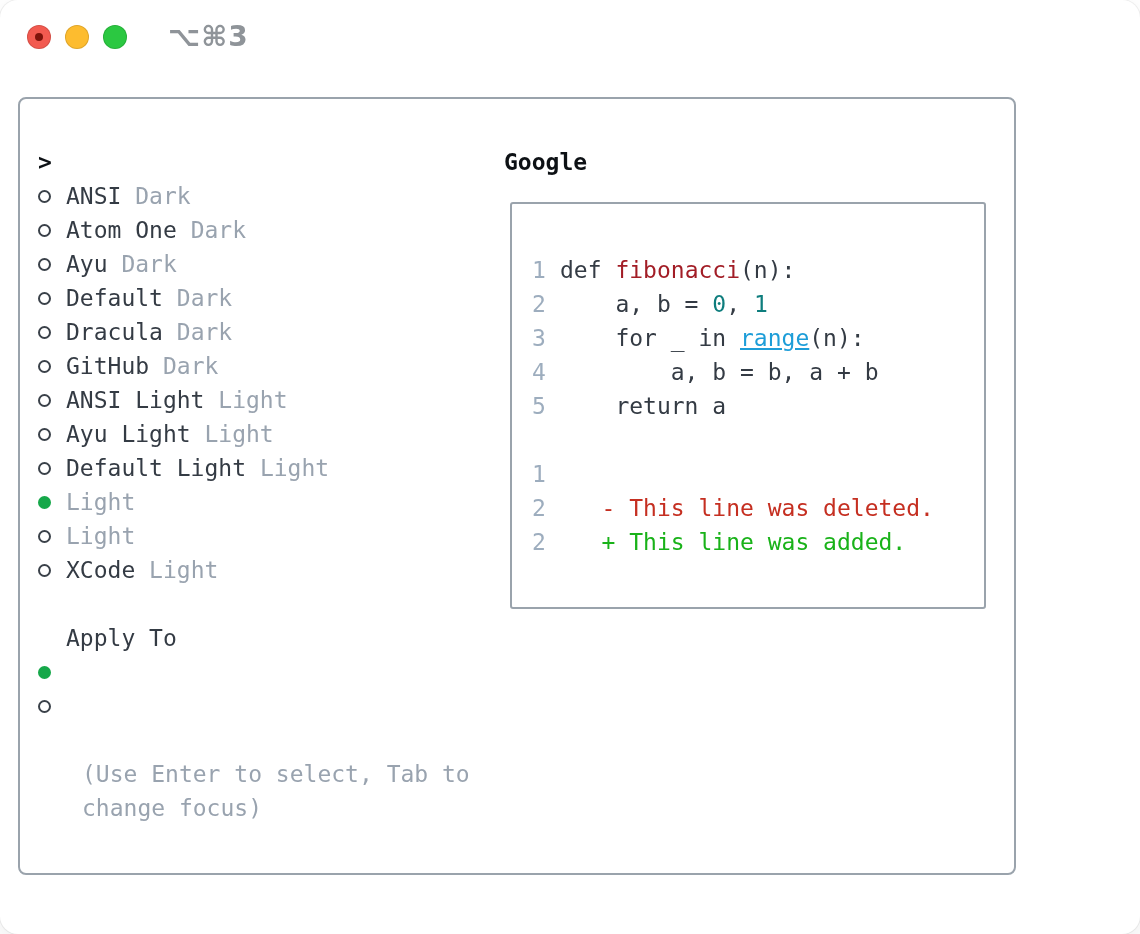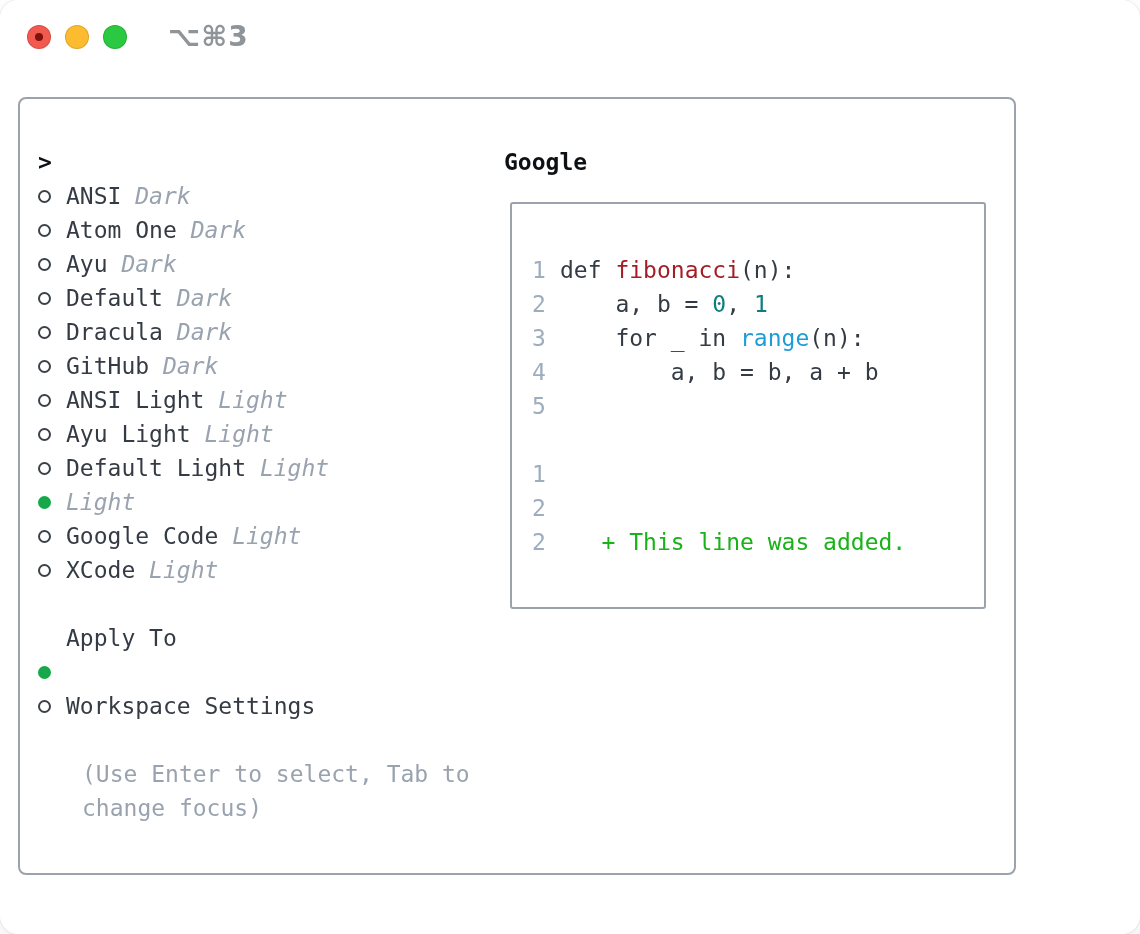--- a/index.html
+++ b/index.html
@@ -51,35 +51,35 @@
   .marker { flex:0 0 28px; display:flex; align-items:center; }
   .caret  { font-weight:700; color:var(--c-heading,#0d1115); }
   .radio {
     width:13px; height:13px; border-radius:50%;
     border:2px solid #3a4149; background:transparent;
   }
   .radio.on { border-color:var(--c-green,#16a84a); background:var(--c-green,#16a84a); }
   .hdr { font-weight:700; color:var(--c-heading,#0d1115); }
   .theme-name { color:var(--c-text,#343b44); }
   .theme-name.sel { color:var(--c-green,#16a84a); }
-  .suffix { color:var(--c-muted,#99a3af); font-style:italic; }
+  .suffix { color:var(--c-muted,#99a3af); }
   .opt-label.sel { color:var(--c-green,#16a84a); }
   .help { color:var(--c-muted,#99a3af);margin-left:44px; }
   
   .preview-box {
     position:absolute; left:490px; top:103px; width:476px; height:407px;
     border:2px solid var(--c-border,#9aa3ac); border-radius:3px;
     padding:15px 0 0 20px; overflow:hidden; background:#ffffff;
   }
   .lnum { flex:0 0 28px; color:var(--c-lineno,#9dadbe); }
   .segs { white-space:pre; }
   .seg-code     { color:var(--c-text,#343b44); }
   .seg-function { color:var(--c-function,#a21d26);text-align:right; }
   .seg-number   { color:var(--c-number,#0e7d7d); }
-  .seg-builtin  { color:var(--c-builtin,#1d9dd8); }
+  .seg-builtin  { color:var(--c-builtin,#1d9dd8);text-decoration:underline; }
   .seg-context  { color:var(--c-context,#8d959d); }
   .seg-deleted  { color:var(--c-deleted,#c52f21); }
   .seg-added    { color:var(--c-added,#19b219);margin-top:40px; }
 </style>
 </head>
 <body>
 
 <div class="window">
 
   <div class="titlebar">
@@ -120,36 +120,36 @@
           <div class="row">
     <span class="marker"><span class="radio"></span></span><span class="theme-name">Ayu Light </span><span class="suffix">Light</span>
   </div>
           <div class="row">
     <span class="marker"><span class="radio"></span></span><span class="theme-name">Default Light </span><span class="suffix">Light</span>
   </div>
           <div class="row">
     <span class="marker"><span class="radio on"></span></span><span class="suffix">Light</span>
   </div>
           <div class="row">
-    <span class="marker"><span class="radio"></span></span><span class="theme-name">Google Code </span><span class="suffix">Light</span>
+    <span class="marker"><span class="radio"></span></span><span class="suffix">Light</span>
   </div>
           <div class="row">
     <span class="marker"><span class="radio"></span></span><span class="theme-name">XCode </span><span class="suffix">Light</span>
   </div>
         </div>
       <div class="row"></div>
       <div class="row">
         <span class="marker"></span><span>Apply To</span>
       </div>
       <div id="apply-list">
           <div class="row">
     <span class="marker"><span class="radio on"></span></span>
   </div>
           <div class="row">
-    <span class="marker"><span class="radio"></span></span><span class="opt-label">Workspace Settings</span>
+    <span class="marker"><span class="radio"></span></span>
   </div>
         </div>
       <div class="row"></div>
       <div class="row help">(Use Enter to select, Tab to</div>
       <div class="row help">change focus)</div>
     </div>
 
     <div class="right-col">
       <div class="row"><span class="hdr">Google</span></div>
     </div>
@@ -163,30 +163,30 @@
           <div class="row">
     <span class="lnum">2</span><span class="segs"><span class="seg-code">    a, b = </span><span class="seg-number">0</span><span class="seg-code">, </span><span class="seg-number">1</span></span>
   </div>
           <div class="row">
     <span class="lnum">3</span><span class="segs"><span class="seg-code">    for _ in </span><span class="seg-builtin">range</span><span class="seg-code">(n):</span></span>
   </div>
           <div class="row">
     <span class="lnum">4</span><span class="segs"><span class="seg-code">        a, b = b, a + b</span></span>
   </div>
           <div class="row">
-    <span class="lnum">5</span>
+    <span class="lnum">5</span><span class="segs"><span class="seg-code">    return a</span></span>
   </div>
         </div>
       <div class="row"></div>
       <div id="diff-list">
           <div class="row">
     <span class="lnum">1</span>
   </div>
           <div class="row">
-    <span class="lnum">2</span>
+    <span class="lnum">2</span><span class="segs"><span class="seg-deleted">   - This line was deleted.</span></span>
   </div>
           <div class="row">
     <span class="lnum">2</span><span class="segs"><span class="seg-added">   + This line was added.</span></span>
   </div>
         </div>
     </div>
 
   </div>
 </div>
 

